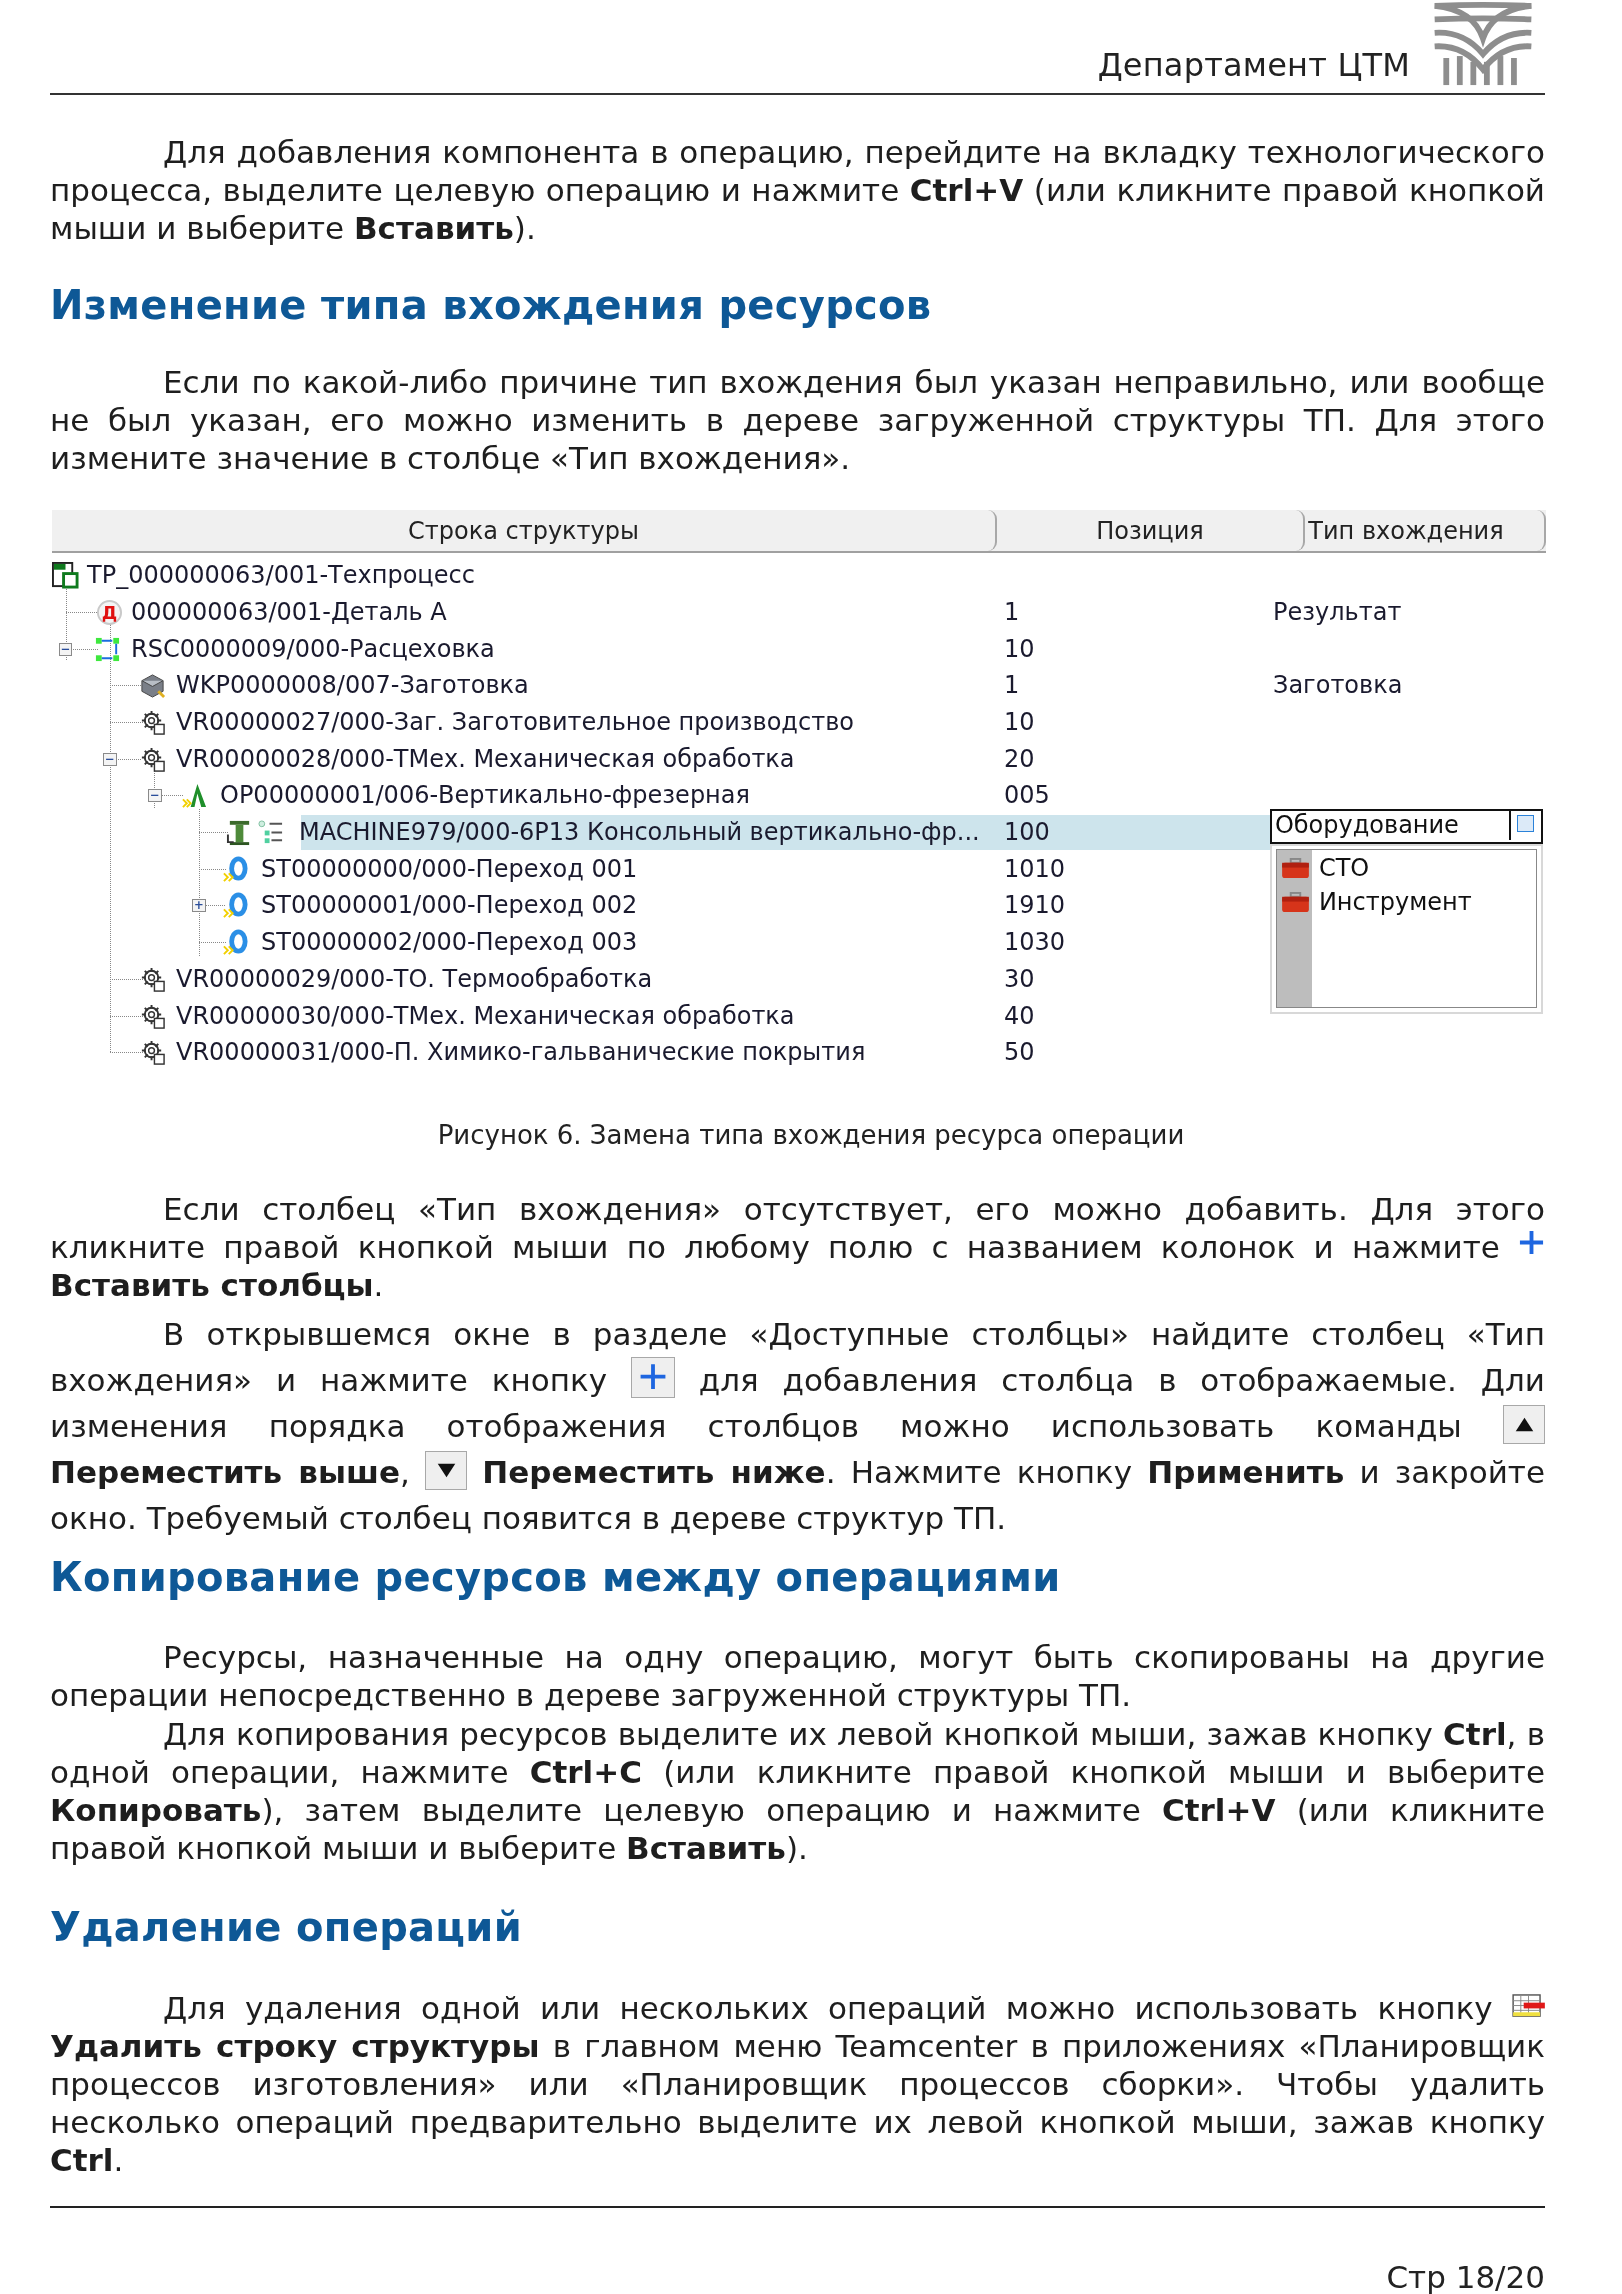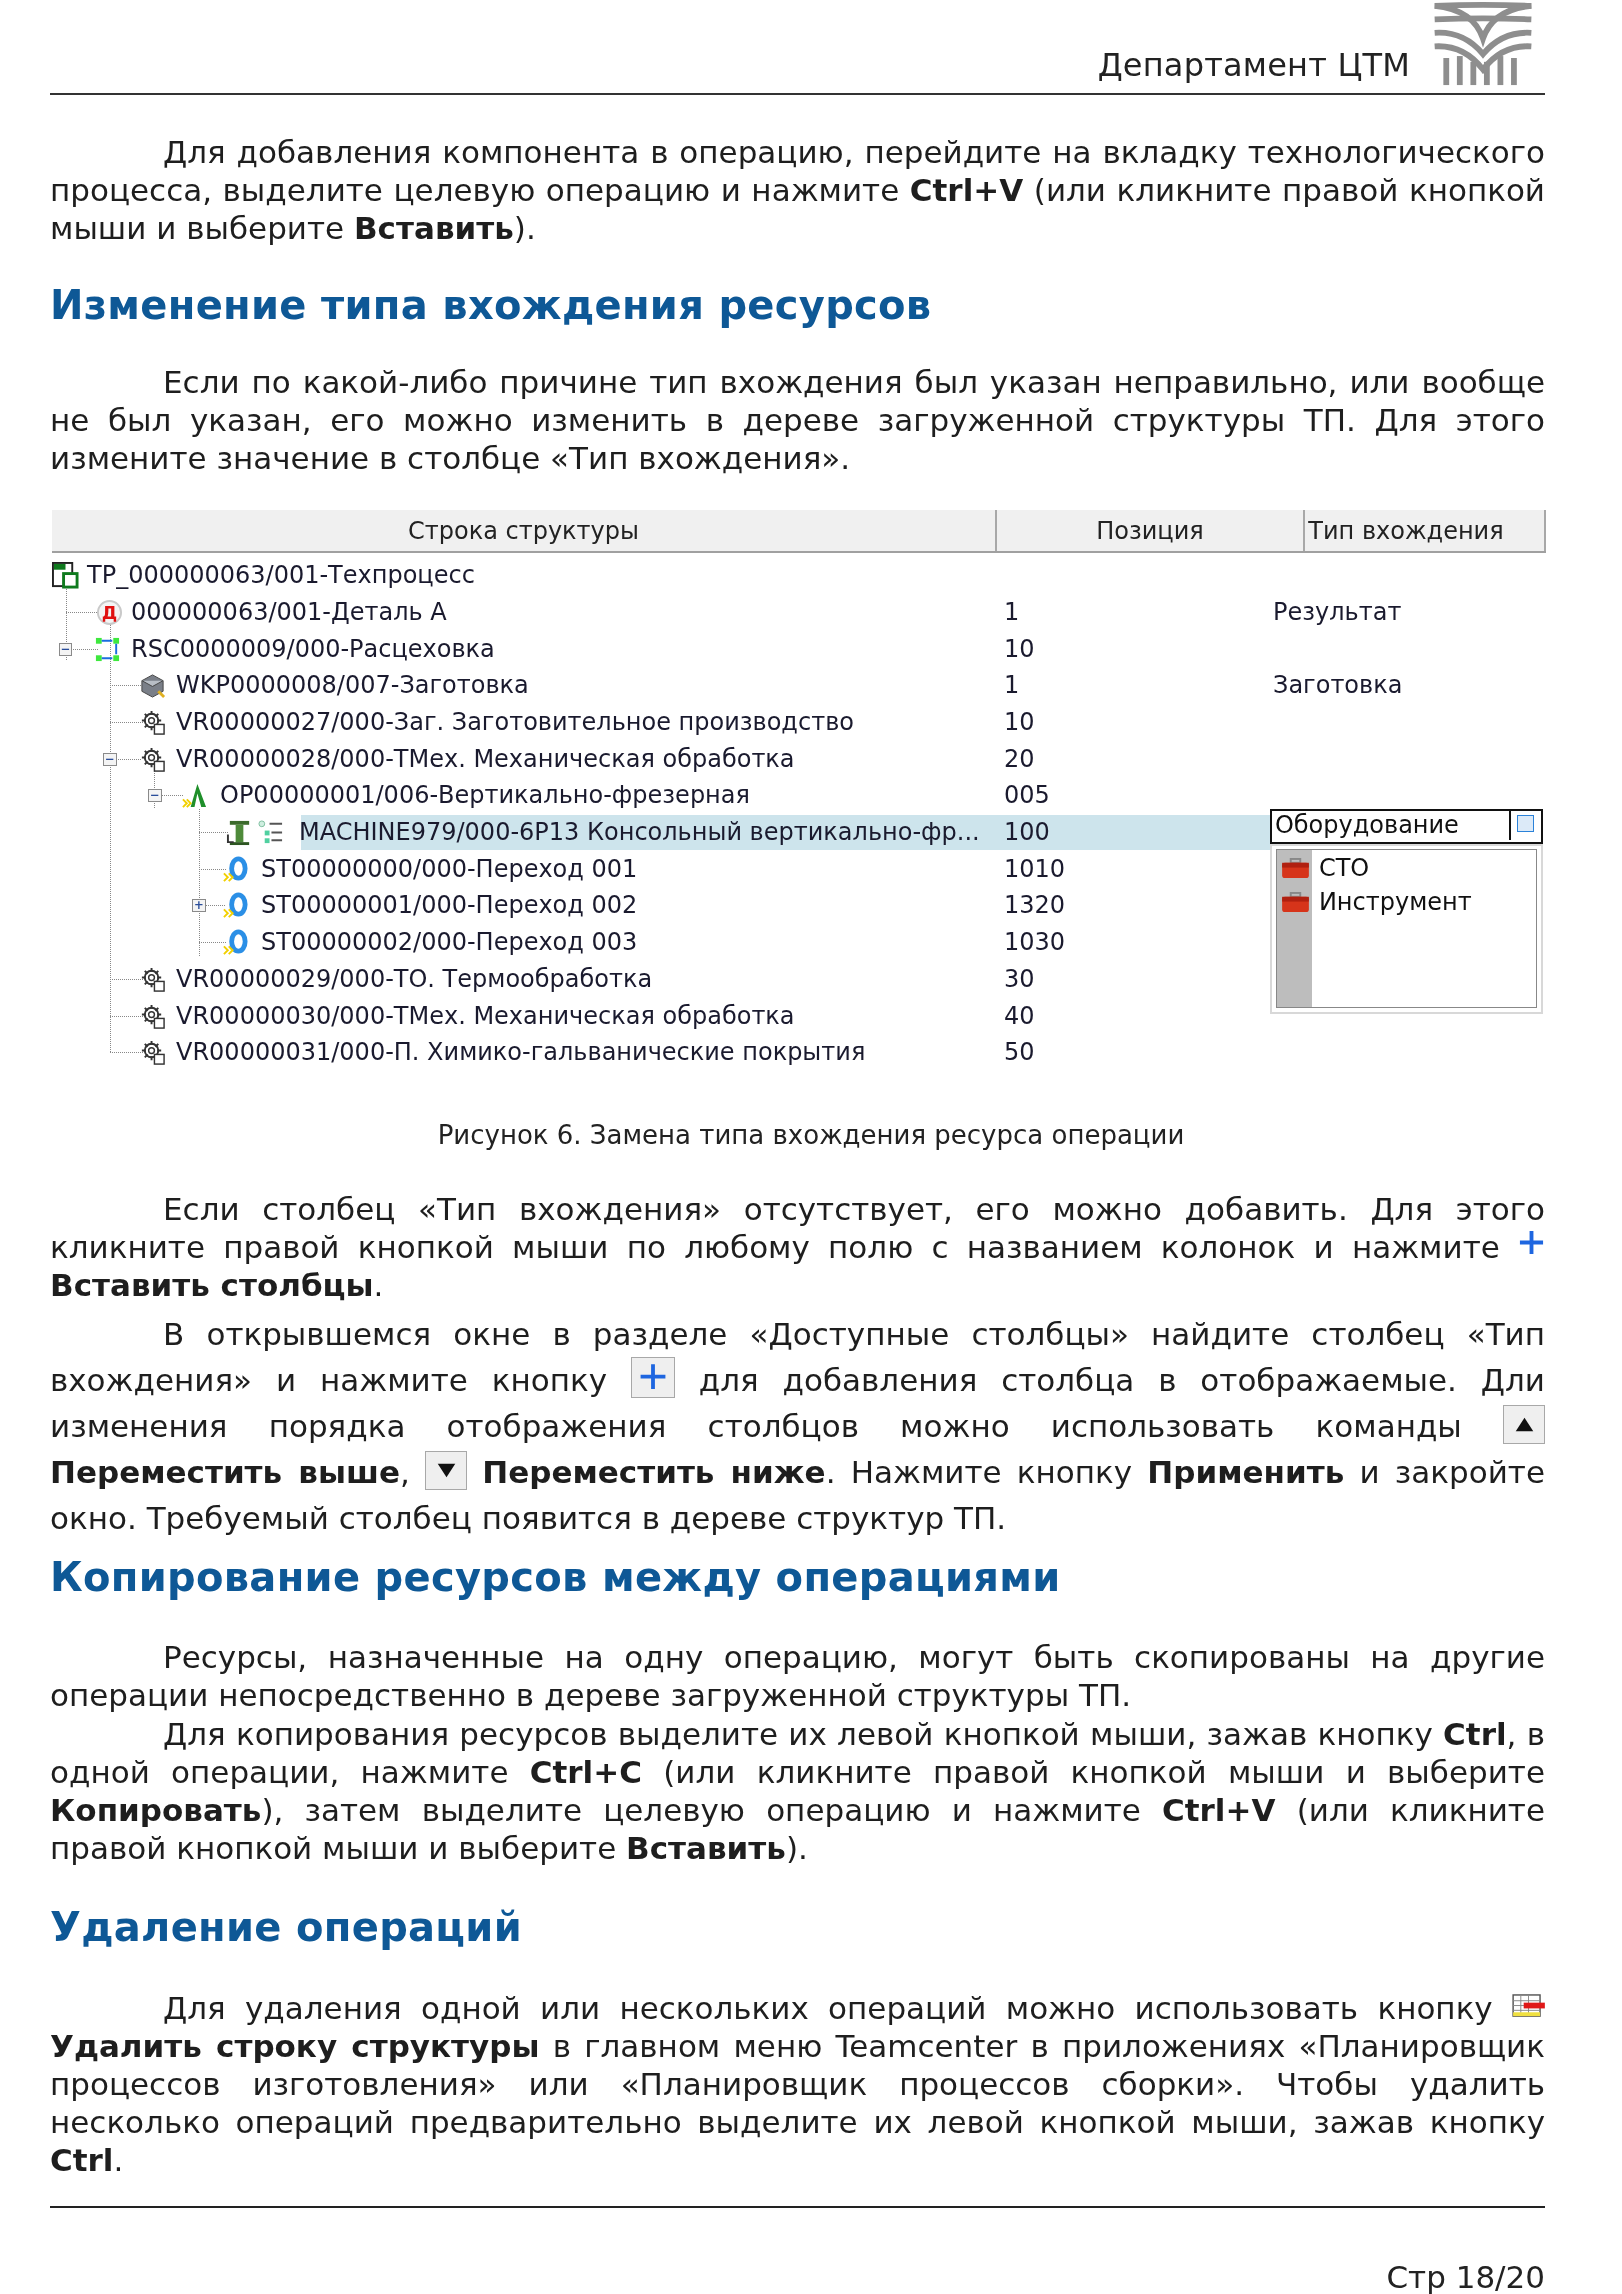--- a/index.html
+++ b/index.html
@@ -12,21 +12,21 @@
   .para { left:50px; width:1495px; font-size:31px; line-height:38px; text-align:justify;
           text-align-last:left; color:#1e1e1e; margin:0; }
   .para .ind { display:inline-block; width:113px; }
   .para b { font-weight:bold; }
   .h2 { left:50px; font-size:40px; font-weight:bold; color:#0e5896; margin:0; letter-spacing:0.3px; }
   
   .tree { left:52px; top:510px; width:1494px; height:564px; background:#fff; font-size:24px; color:#1a1a2e; }
   .thead { position:absolute; left:0; top:0; height:41px; width:1494px; background:#f0f0f0;
            border-bottom:2.9px solid #a0a0a0; }
   .th { position:absolute; top:0; height:41px; line-height:42px; text-align:center;
-        border-right:2.9px solid #a8a8a8; box-sizing:border-box; font-size:24px; color:#222; }
+        border-right:2.9px solid #a8a8a8; box-sizing:border-box; font-size:24px; color:#222;border-radius:9px; }
   .row { position:absolute; left:0; height:35px; line-height:35px; width:1494px; white-space:nowrap; }
   .row.sel .selbg { position:absolute; top:0; height:35px; background:#cde4ec; }
   .cell-name { position:absolute; top:0; }
   .cell-pos { position:absolute; left:952px; top:0; }
   .cell-type { position:absolute; left:1221px; top:0; }
   .ico { position:absolute; top:3.9px; width:27px; height:27px; }
   .dots-h { position:absolute; height:0; border-top:1.9px dotted #888; }
   .dots-v { position:absolute; width:0; border-left:1.9px dotted #888; }
   .exp { position:absolute; width:13.5px; height:13.5px; border:1px solid #8a8a8a; background:#f4f4f4;
          box-sizing:border-box; font-size:11.6px; line-height:10.6px; text-align:center; color:#2a4d9a; font-weight:bold; }
@@ -198,21 +198,21 @@
   </div>
 
   <div class="row" style="top:378px;">
     <div class="exp" style="left:140px;top:10.6px;">+</div>
     <div class="dots-h" style="left:154px;top:17.4px;width:19.3px;"></div>
     <svg class="ico" style="left:170px;" viewBox="0 0 28 28">
         <ellipse cx="17" cy="13" rx="7" ry="10" fill="none" stroke="#2b8fe6" stroke-width="5"></ellipse>
         <path d="M2 18 l4 4 l-4 4 M7 18 l4 4 l-4 4" stroke="#f2d000" stroke-width="2" fill="none"></path>
       </svg>
     <span class="cell-name" style="left:209px;">ST00000001/000-Переход 002</span>
-    <span class="cell-pos">1320</span>
+    <span class="cell-pos">1910</span>
   </div>
 
   <div class="row" style="top:415px;">
     <div class="dots-h" style="left:147px;top:17.4px;width:27px;"></div>
     <svg class="ico" style="left:170px;" viewBox="0 0 28 28">
         <ellipse cx="17" cy="13" rx="7" ry="10" fill="none" stroke="#2b8fe6" stroke-width="5"></ellipse>
         <path d="M2 18 l4 4 l-4 4 M7 18 l4 4 l-4 4" stroke="#f2d000" stroke-width="2" fill="none"></path>
       </svg>
     <span class="cell-name" style="left:209px;">ST00000002/000-Переход 003</span>
     <span class="cell-pos">1030</span>

